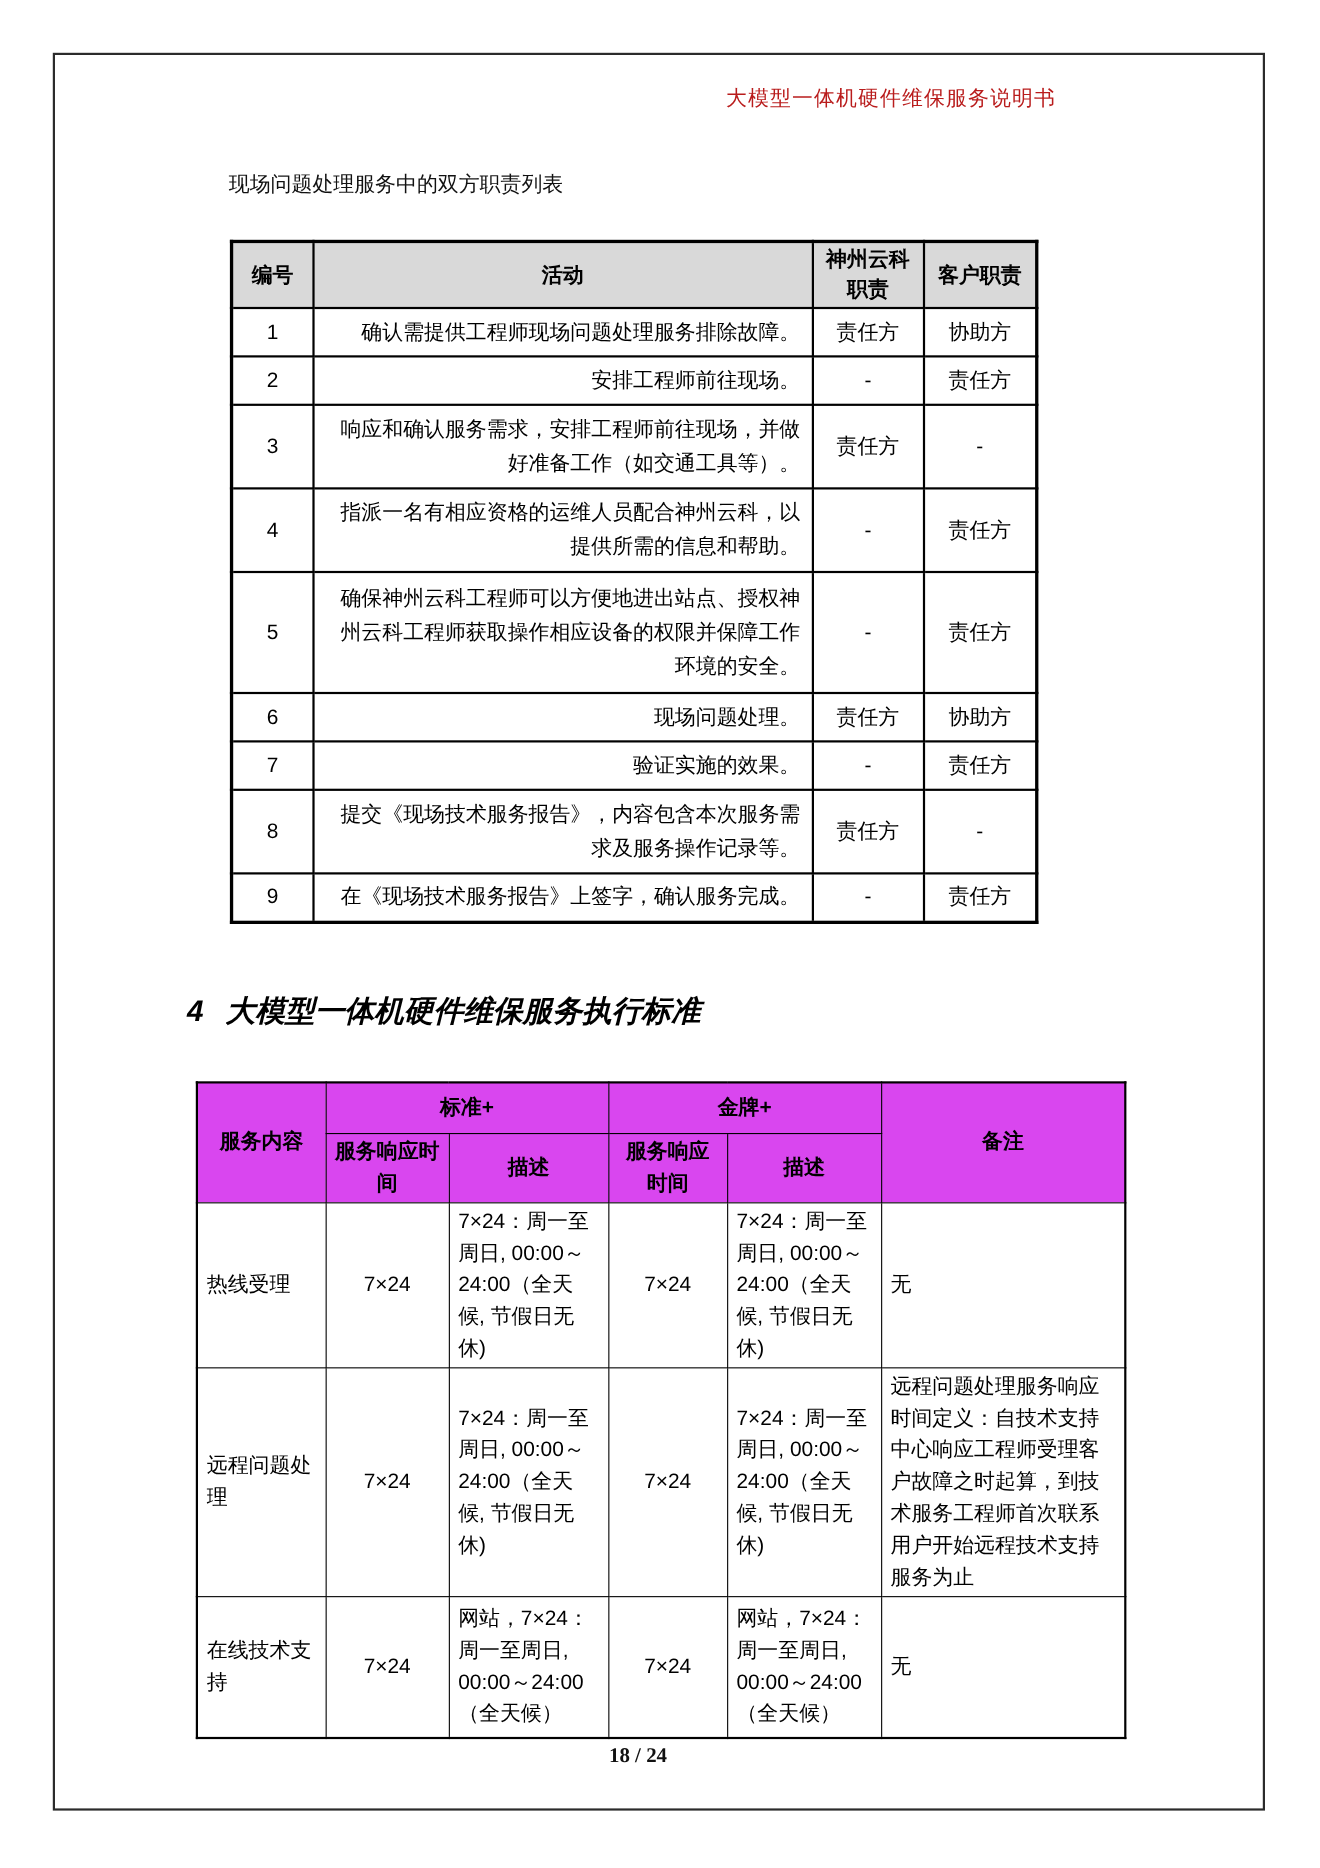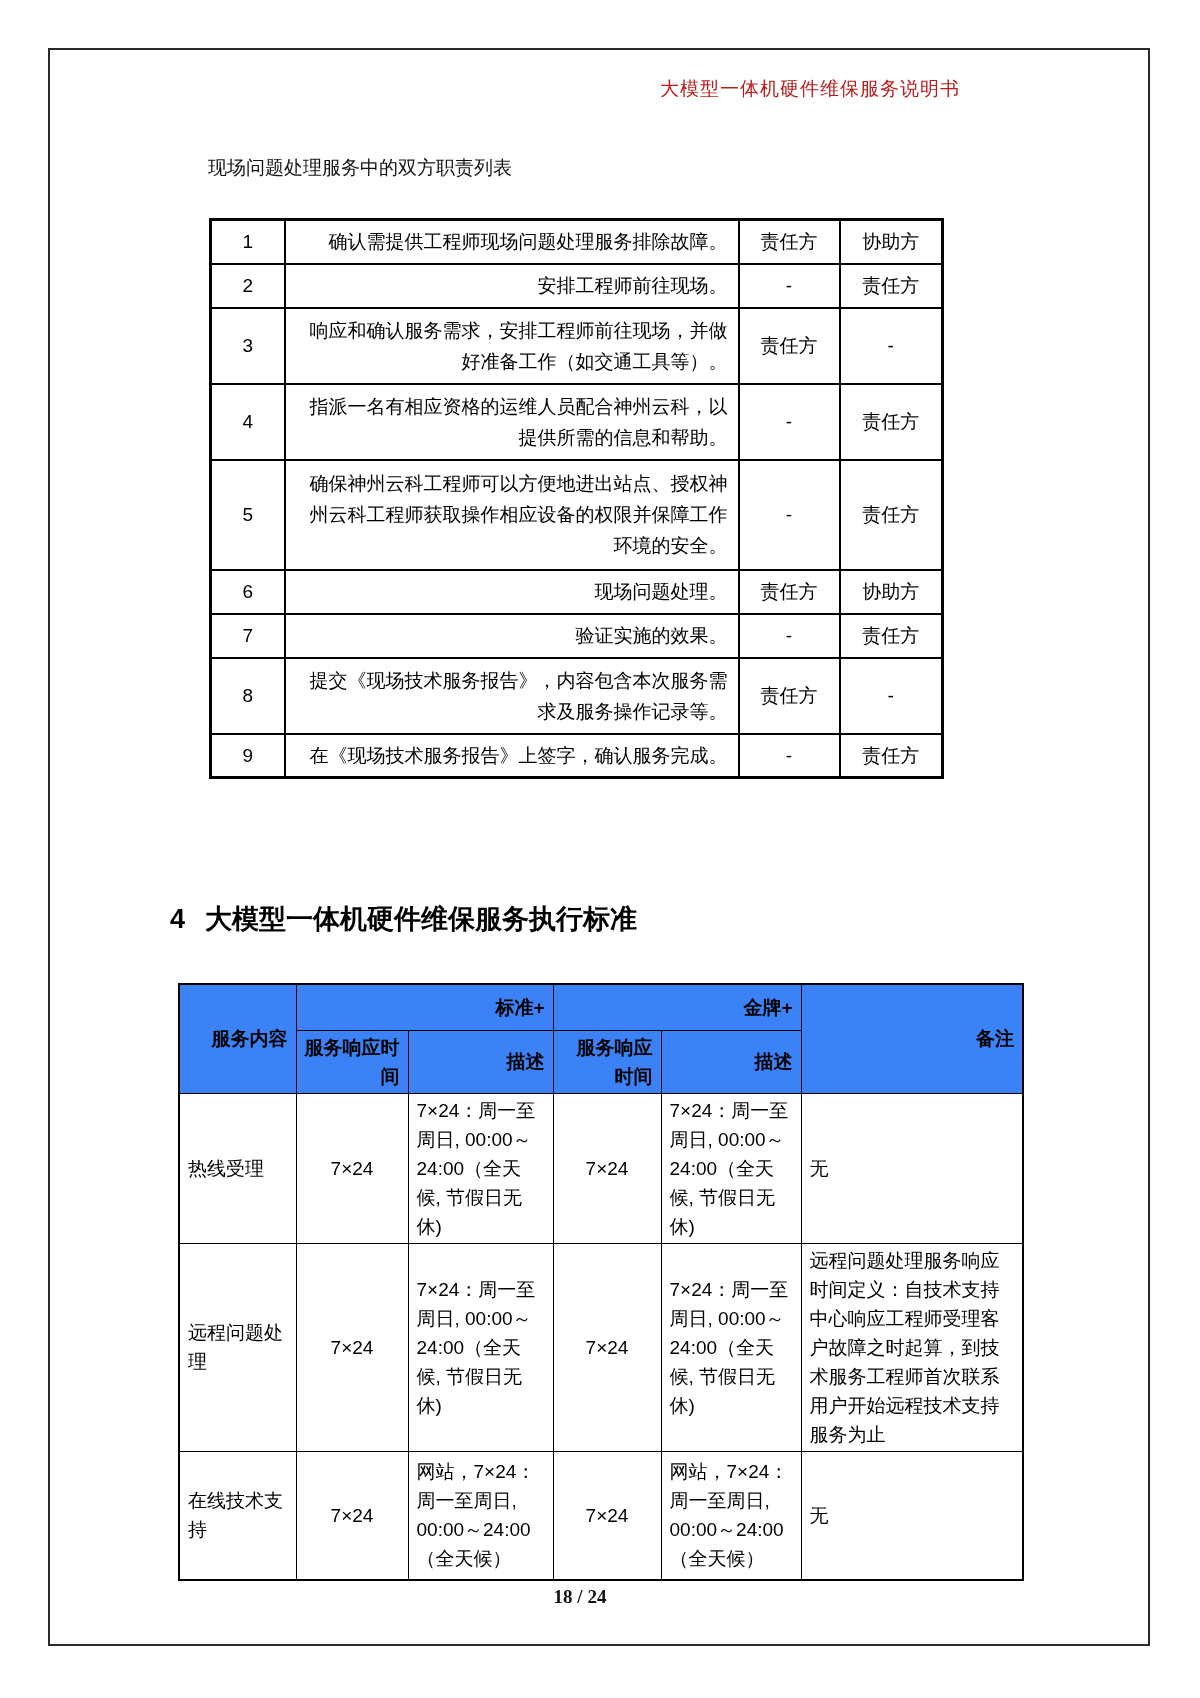--- a/index.html
+++ b/index.html
@@ -34,34 +34,34 @@
     padding:2px 6px;box-sizing:border-box;font-weight:normal;
   }
   .resp-table th{background:#d9d9d9;font-weight:bold;text-align:center;line-height:27px;}
   .resp-table .c-id{text-align:center;}
   .resp-table .c-activity{text-align:right;padding-left:13px;padding-right:10px;}
   .resp-table .c-party{text-align:center;}
   .rh1{height:44px;} .rh2{height:76px;} .rh3{height:110px;} .rhh{height:56px;}
   
   .section-heading{
     position:absolute;top:901px;left:170px;
-    font-size:27px;font-weight:bold;color:#000;
+    font-size:27px;font-weight:bold;color:#000;font-style:italic;
   }
   .section-heading .sec-num{font-weight:bold;margin-right:20px;}
   
   .sla-table{
     position:absolute;left:178px;top:983px;width:844px;
     border:2px solid #000;
     font-size:19px;
   }
   .sla-table td,.sla-table th{
     border:1.5px solid #000;vertical-align:middle;line-height:29px;
     padding:2px 8px;box-sizing:border-box;font-weight:normal;
   }
-  .sla-table th{background:#3b82f6;font-weight:bold;text-align:right;}
+  .sla-table th{background:#d946ef;font-weight:bold;text-align:center;}
   .sla-table .c-service{text-align:left;margin-top:48px;}
   .sla-table .c-time{text-align:center;}
   .sla-table .c-desc{text-align:left;}
   .sla-table .c-remark{text-align:left;padding-right:6px;}
   .sh1{height:46px;} .sh2{height:56px;}
   .sr1{height:128px;} .sr2{height:189px;} .sr3{height:129px;}
   
   .page-footer{
     position:absolute;top:1586px;left:0;width:1160px;text-align:center;
     font-family:"Liberation Serif","DejaVu Serif",serif;
@@ -78,20 +78,26 @@
 <div class="intro-text">现场问题处理服务中的双方职责列表</div>
 
 <table class="resp-table">
   <colgroup>
     <col style="width:74px">
       <col style="width:454px">
       <col style="width:101px">
       <col style="width:103px">
   </colgroup>
   <tbody>
+      <tr class="rhh">
+    <th>编号</th>
+    <th>活动</th>
+    <th>神州云科职责</th>
+    <th>客户职责</th>
+  </tr>
   <tr class="rh1">
     <td class="c-id">1</td>
     <td class="c-activity">确认需提供工程师现场问题处理服务排除故障。</td>
     <td class="c-party">责任方</td>
     <td class="c-party">协助方</td>
   </tr>
   <tr class="rh1">
     <td class="c-id">2</td>
     <td class="c-activity">安排工程师前往现场。</td>
     <td class="c-party">-</td>

